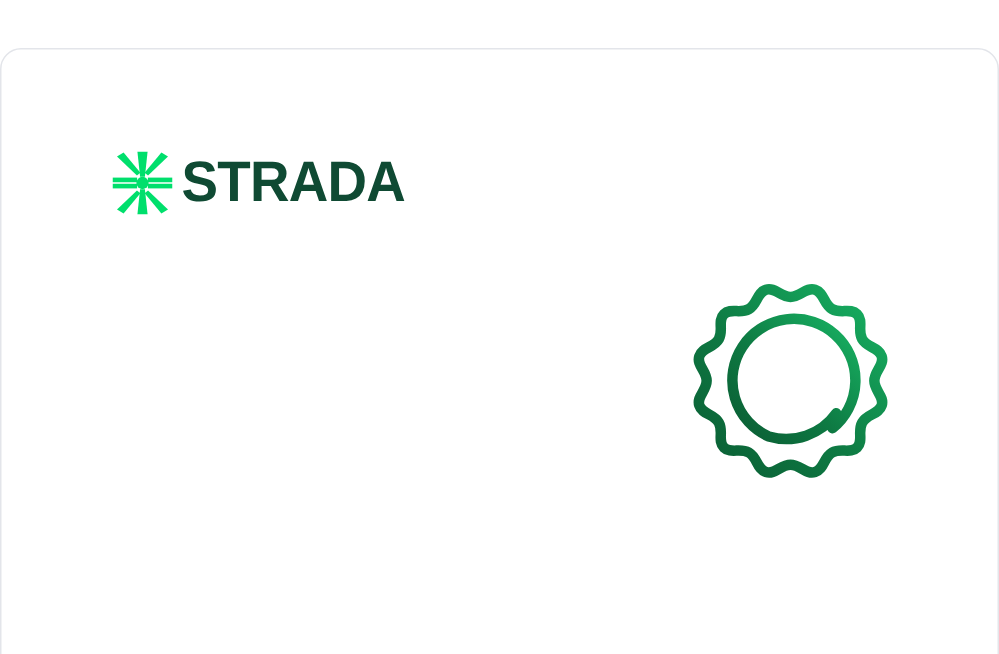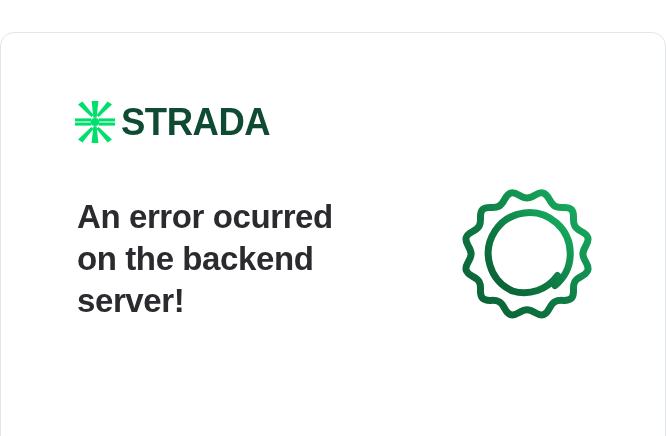--- a/index.html
+++ b/index.html
@@ -106,21 +106,20 @@
           <polygon points="16.3,26.0 18.6,27.8 7.4,41.4 3.0,38.6"></polygon>
           <polygon points="21.4,27.8 23.7,26.0 37.0,38.6 32.6,41.4"></polygon>
 
           <circle cx="20" cy="21" r="4.1"></circle>
         </g>
       </svg>
     </span>
     <span class="brand-word">STRADA</span>
   </div>
 
-  <p class="message">An error ocurred on the backend server!</p>
 
   <div class="gear-art">
     <svg viewBox="0 0 164 166" xmlns="http://www.w3.org/2000/svg" aria-hidden="true">
       <defs>
         <linearGradient id="gearGrad" x1="0" y1="1" x2="1" y2="0">
           <stop offset="0%" stop-color="#0A5C33"></stop>
           <stop offset="45%" stop-color="#0E7A43"></stop>
           <stop offset="100%" stop-color="#18B464"></stop>
         </linearGradient>
       </defs>

